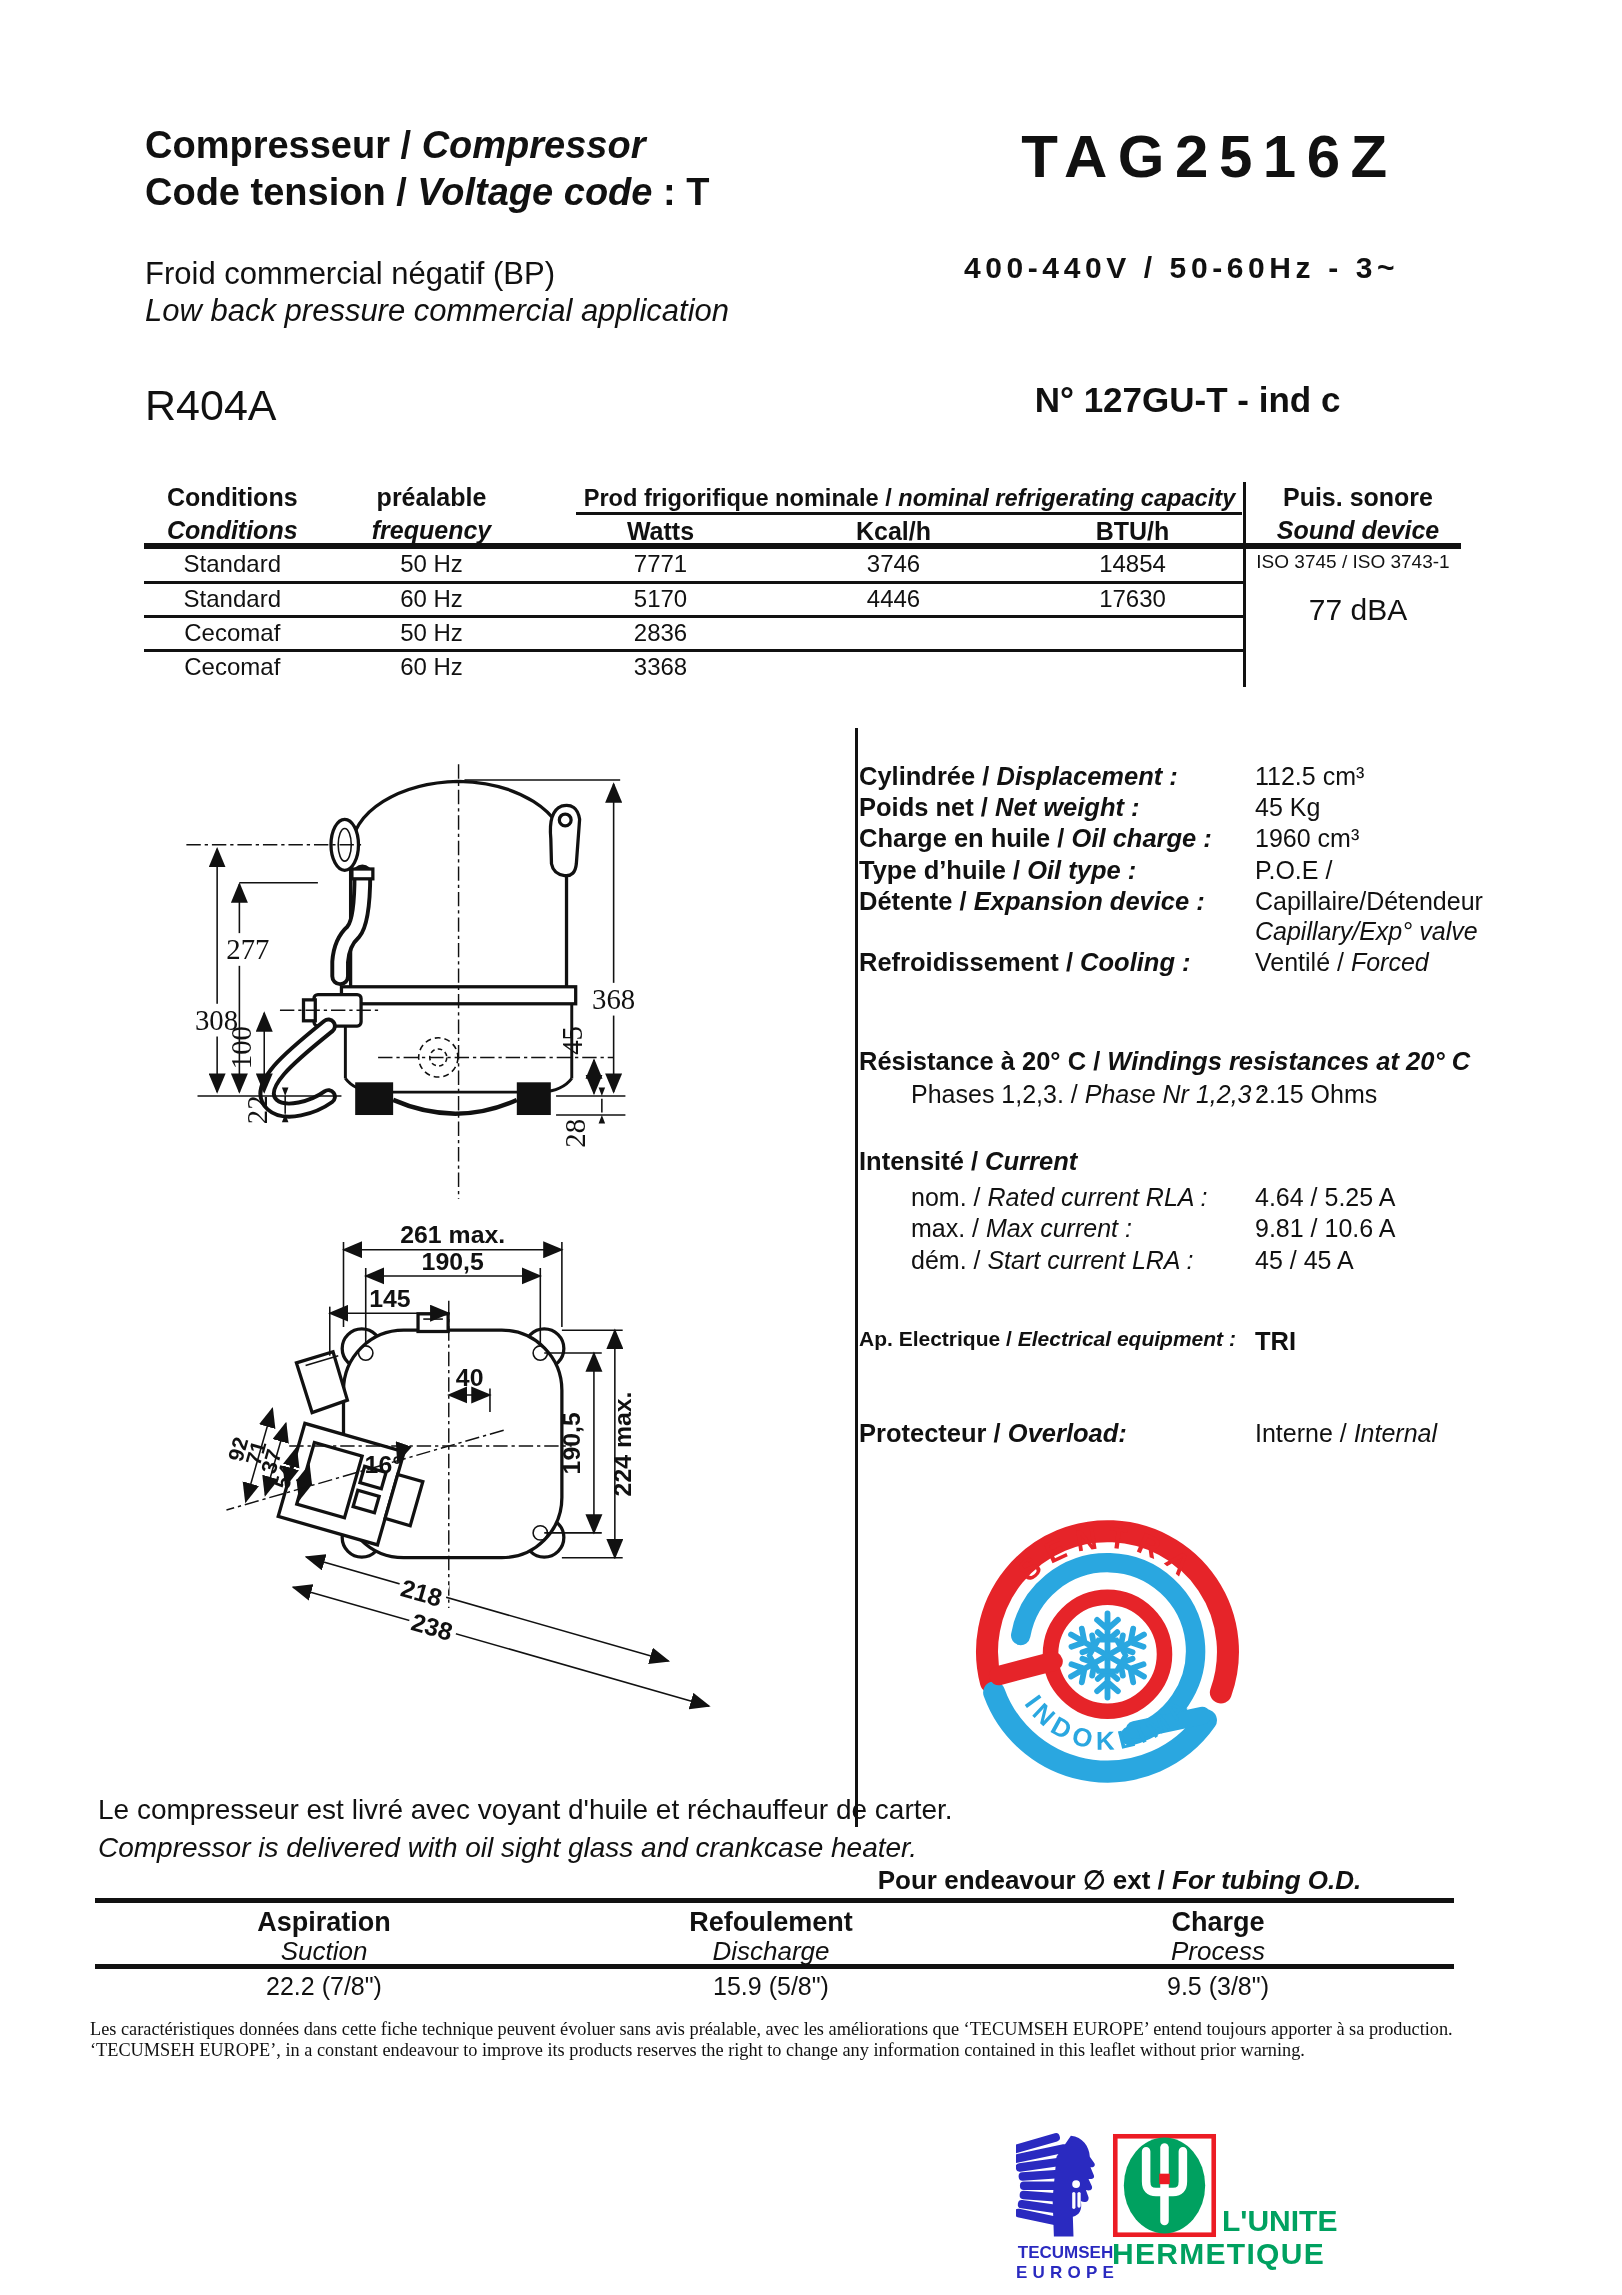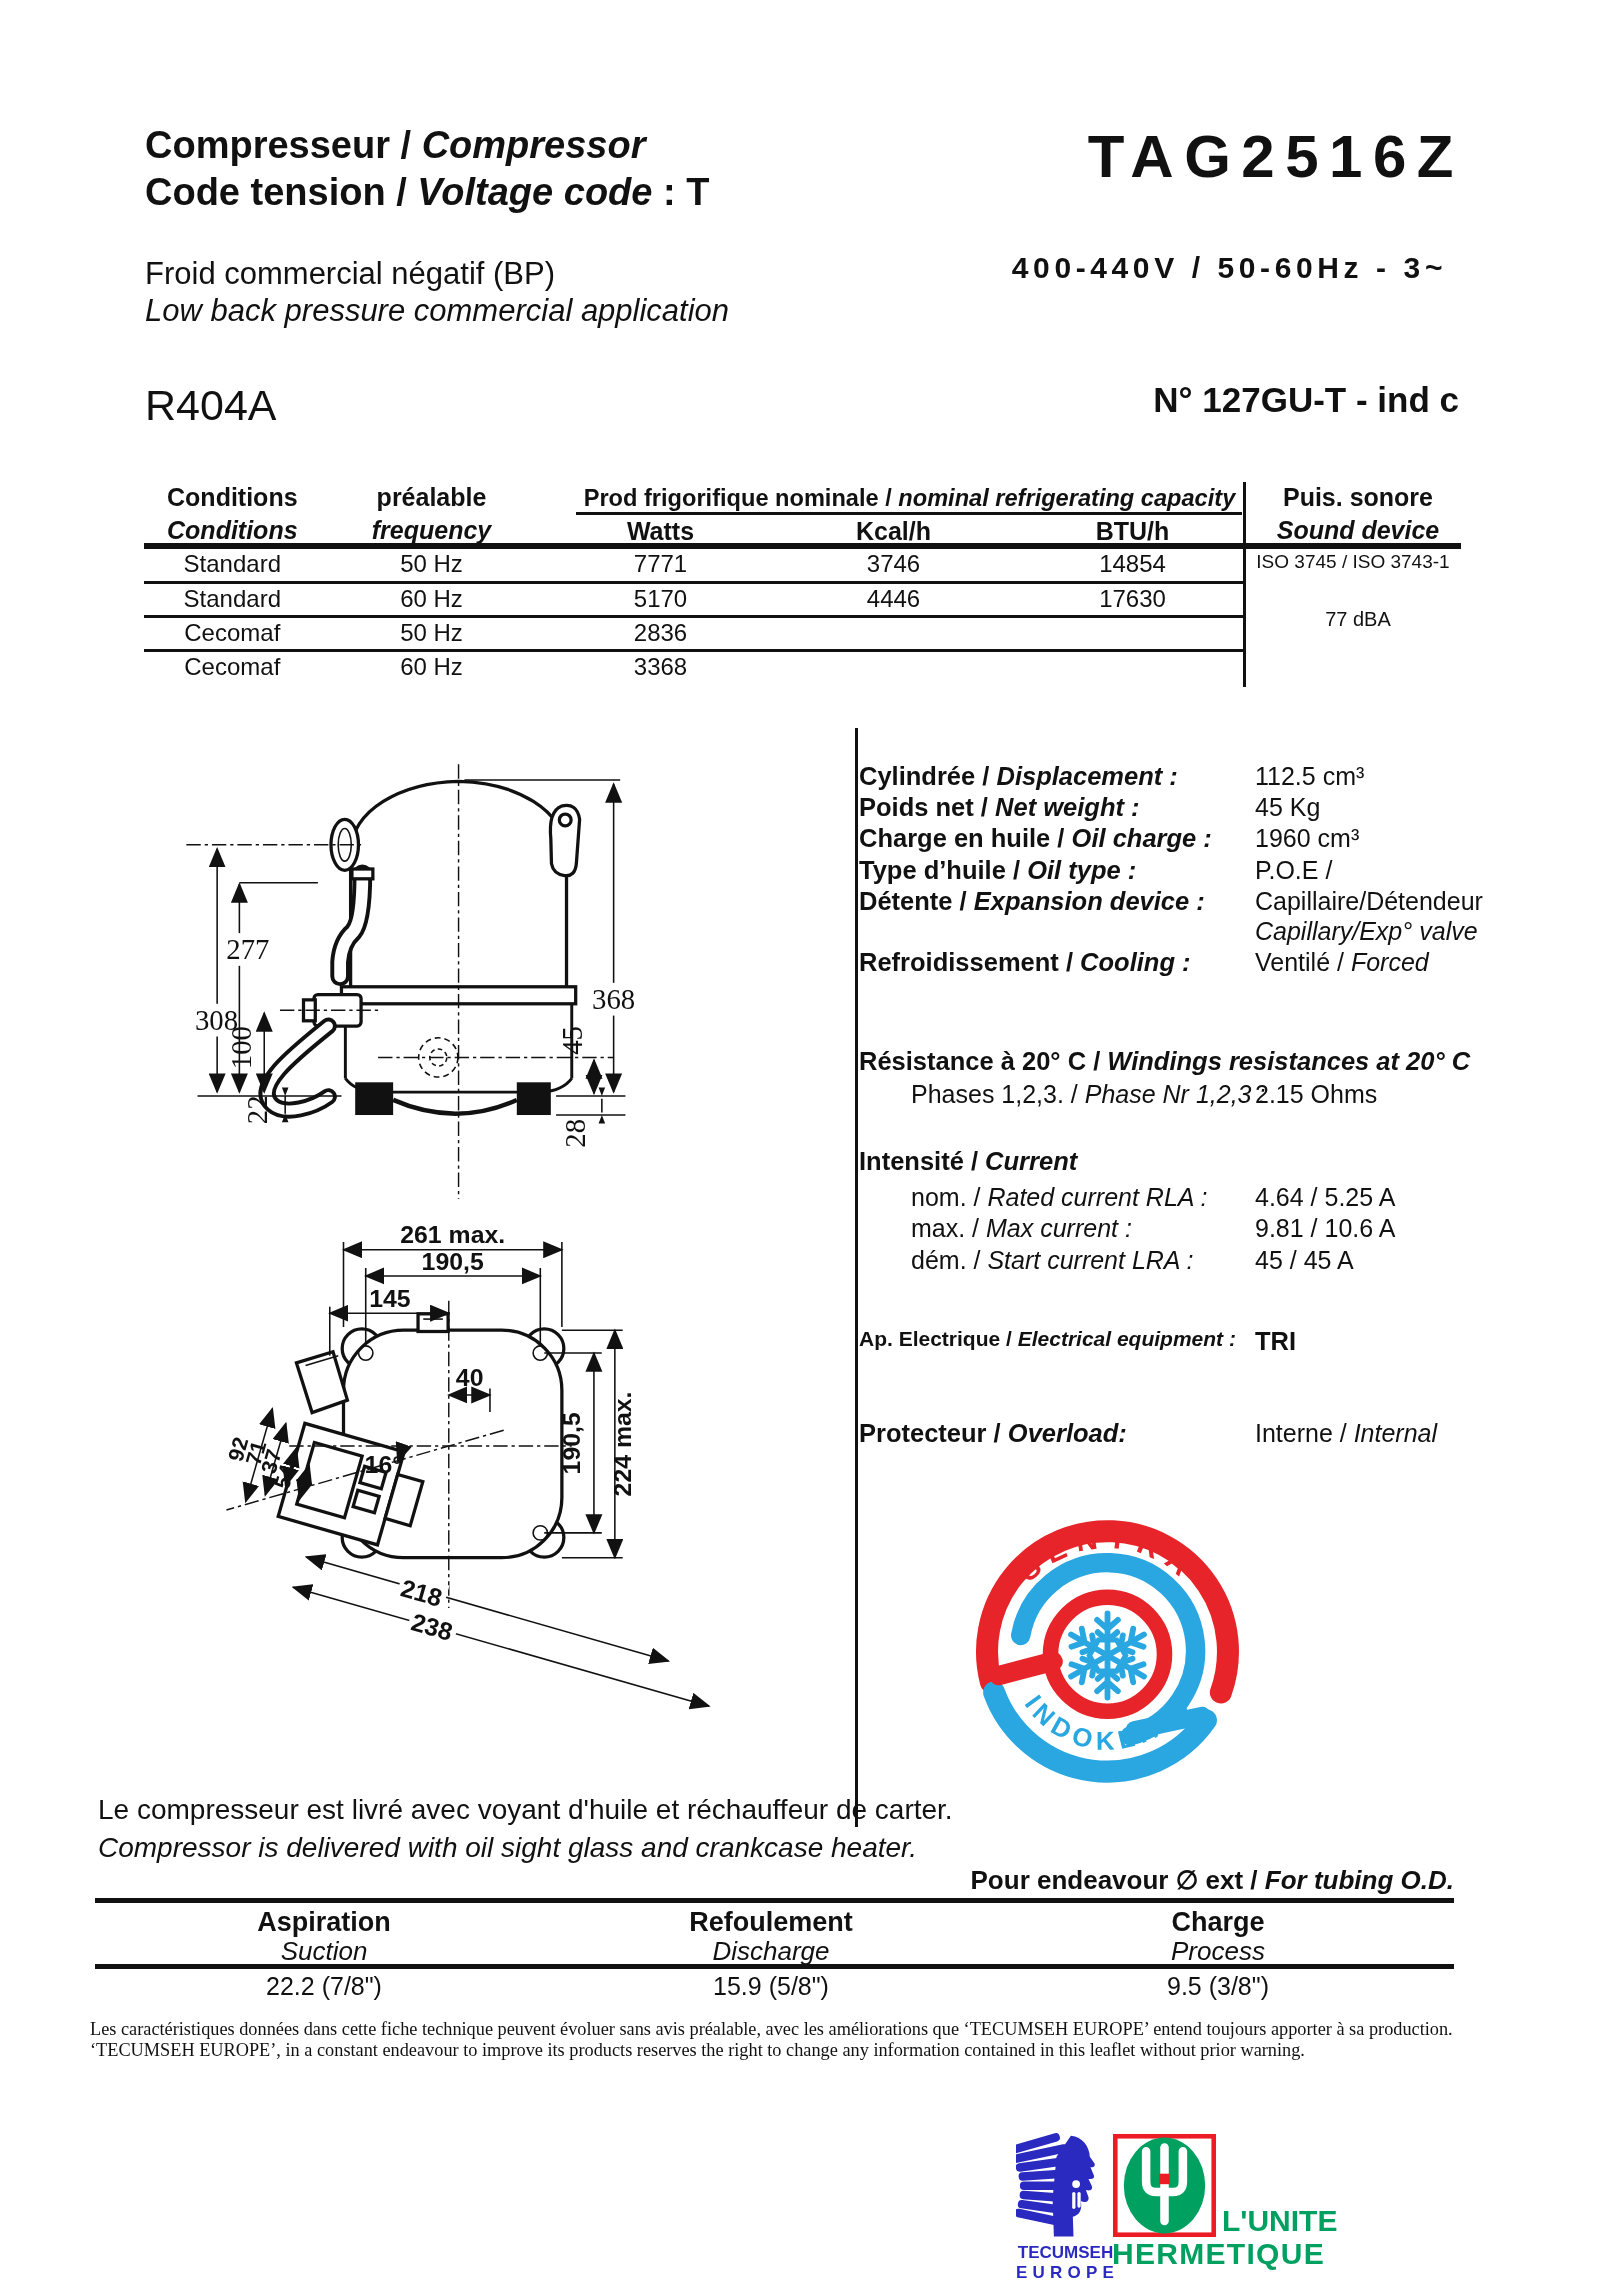--- a/index.html
+++ b/index.html
@@ -2,21 +2,21 @@
 <html style="font-size:10.5px"><head>
 <meta charset="utf-8">
 <style>
   html,body{margin:0;padding:0;background:#e8e8e8;}
   .page{position:relative;width:1622px;height:2295px;background:#ffffff;
         font-family:"Liberation Sans",sans-serif;color:#111;overflow:hidden;}
   .abs{position:absolute;white-space:nowrap;line-height:1.12;}
   .b{font-weight:bold}
   .i{font-style:italic}
   .c{text-align:center}
-  .r{text-align:right}
+  .r{text-align:center}
   .hline{position:absolute;background:#111}
   .vline{position:absolute;background:#111}
   .serif{font-family:"Liberation Serif",serif}
   
   .out{stroke:#111;stroke-width:5;fill:#fff}
   .ln{stroke:#111;stroke-width:4.5;fill:none}
   .ln2{stroke:#111;stroke-width:2.4;fill:none}
   .dd{stroke:#111;stroke-width:2.2;fill:none;stroke-dasharray:22 6 5 6}
   .dim{stroke:#111;stroke-width:2.4;fill:none}
   .dtS{font:44px "Liberation Serif",serif;fill:#111}
@@ -58,21 +58,21 @@
     <div class="abs b c" style="left:438px;top:39px;width:157px;font-size:25px">Watts</div>
     <div class="abs b c" style="left:671px;top:39px;width:157px;font-size:25px">Kcal/h</div>
     <div class="abs b c" style="left:910px;top:39px;width:157px;font-size:25px">BTU/h</div>
 
     <div class="hline" style="left:0;top:65px;width:1317px;height:5.9px"></div>
     <div class="vline" style="left:1099px;top:3.9px;width:2.6px;height:205px"></div>
 
     <div class="abs b c" style="left:1112px;top:5.2px;width:204px;font-size:25px">Puis. sonore</div>
     <div class="abs b c i" style="left:1112px;top:38px;width:204px;font-size:25px">Sound device</div>
     <div class="abs c" style="left:1107px;top:73px;width:204px;font-size:19px">ISO 3745 / ISO 3743-1</div>
-    <div class="abs c" style="left:1112px;top:130px;width:204px;font-size:20px">77 dBA</div>
+    <div class="abs c" style="left:1112px;top:115px;width:204px;font-size:30px">77 dBA</div>
 
     <div class="abs c" style="left:9.8px;top:73px;width:157px;font-size:24px">Standard</div>
     <div class="abs c" style="left:209px;top:73px;width:157px;font-size:24px">50 Hz</div>
     <div class="abs c" style="left:438px;top:73px;width:157px;font-size:24px">7771</div>
     <div class="abs c" style="left:671px;top:73px;width:157px;font-size:24px">3746</div>
     <div class="abs c" style="left:910px;top:73px;width:157px;font-size:24px">14854</div>
     <div class="hline" style="left:0;top:103px;width:1099px;height:2.6px"></div>
 
     <div class="abs c" style="left:9.8px;top:108px;width:157px;font-size:24px">Standard</div>
     <div class="abs c" style="left:209px;top:108px;width:157px;font-size:24px">60 Hz</div>

